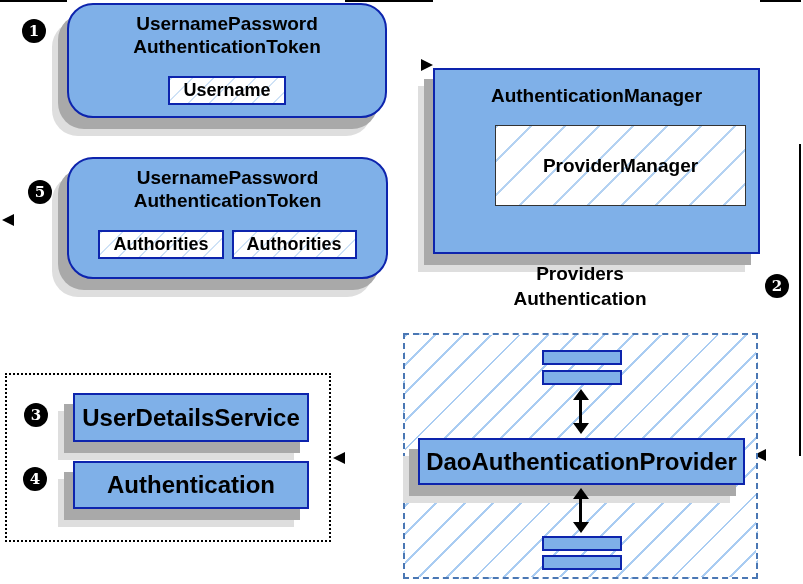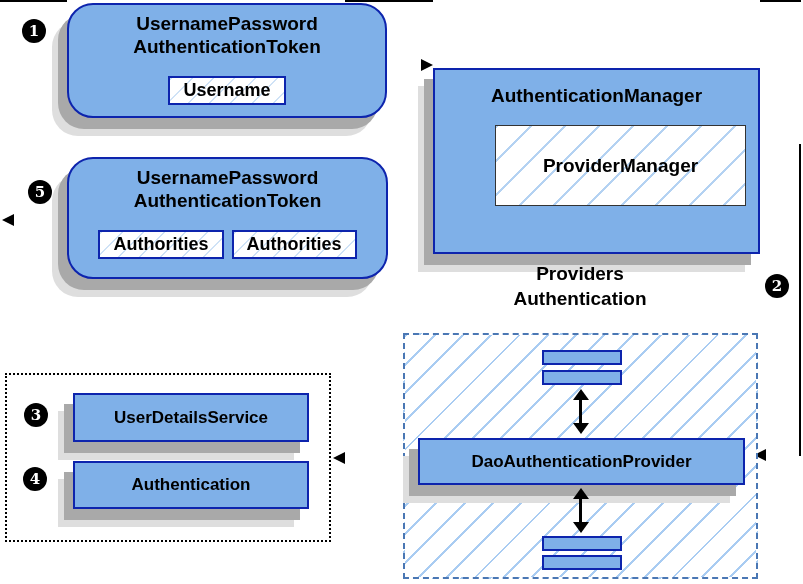--- a/index.html
+++ b/index.html
@@ -43,21 +43,21 @@
   .chip{
     border:2px solid #0d24ad;border-radius:0;padding:2px 13px;
     font-weight:bold;font-size:18px;white-space:nowrap;
   }
   
   .inner-rect{
     position:absolute;border:1px solid #333;box-sizing:border-box;
     display:flex;align-items:center;justify-content:center;
     font-weight:bold;font-size:19px;
   }
-  .label-box{display:flex;align-items:center;justify-content:center;font-weight:bold;font-size:17px;}
+  .label-box{display:flex;align-items:center;justify-content:center;font-weight:bold;font-size:24px;}
   .bar{position:absolute;width:80px;height:15px;background:#7fb0e8;border:2px solid #0d24ad;box-sizing:border-box;}
   
   .varrow{position:absolute;width:16px;}
   .varrow .shaft{position:absolute;left:6px;top:9px;bottom:9px;width:3px;background:#000;}
   .varrow .head-up{position:absolute;top:0;left:0;width:0;height:0;border-left:8px solid transparent;border-right:8px solid transparent;border-bottom:11px solid #000;}
   .varrow .head-down{position:absolute;bottom:0;left:0;width:0;height:0;border-left:8px solid transparent;border-right:8px solid transparent;border-top:11px solid #000;}
   
   .dashed-box{
     position:absolute;border:2px dashed #4a77b4;box-sizing:border-box;
   }

